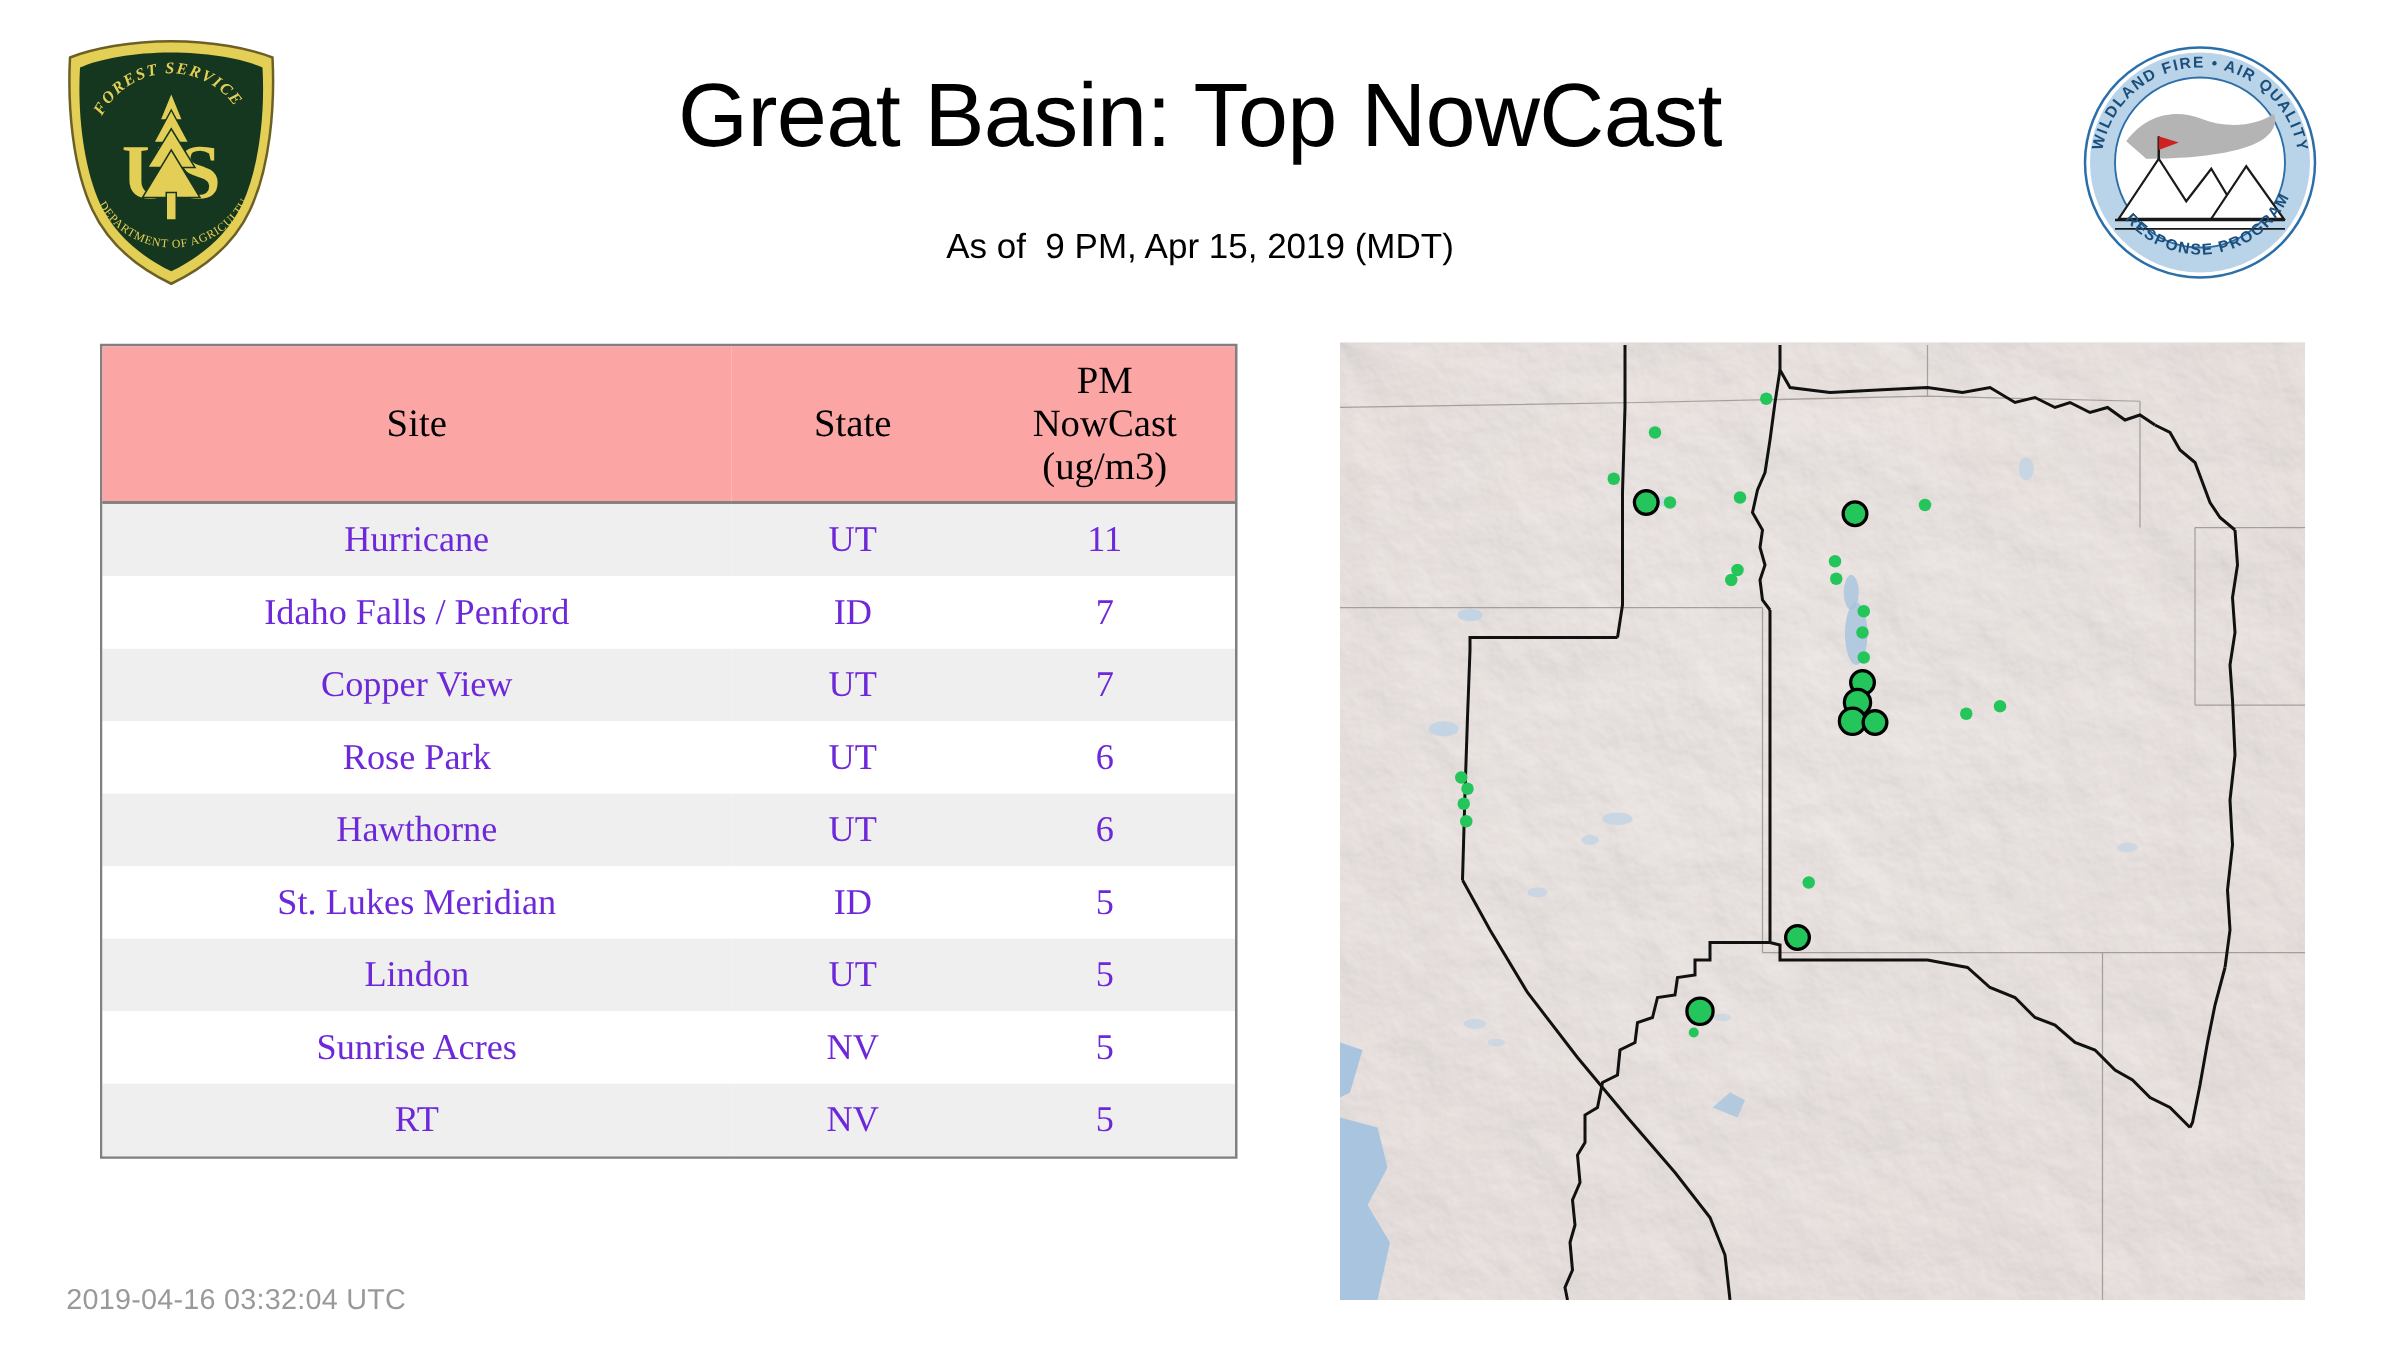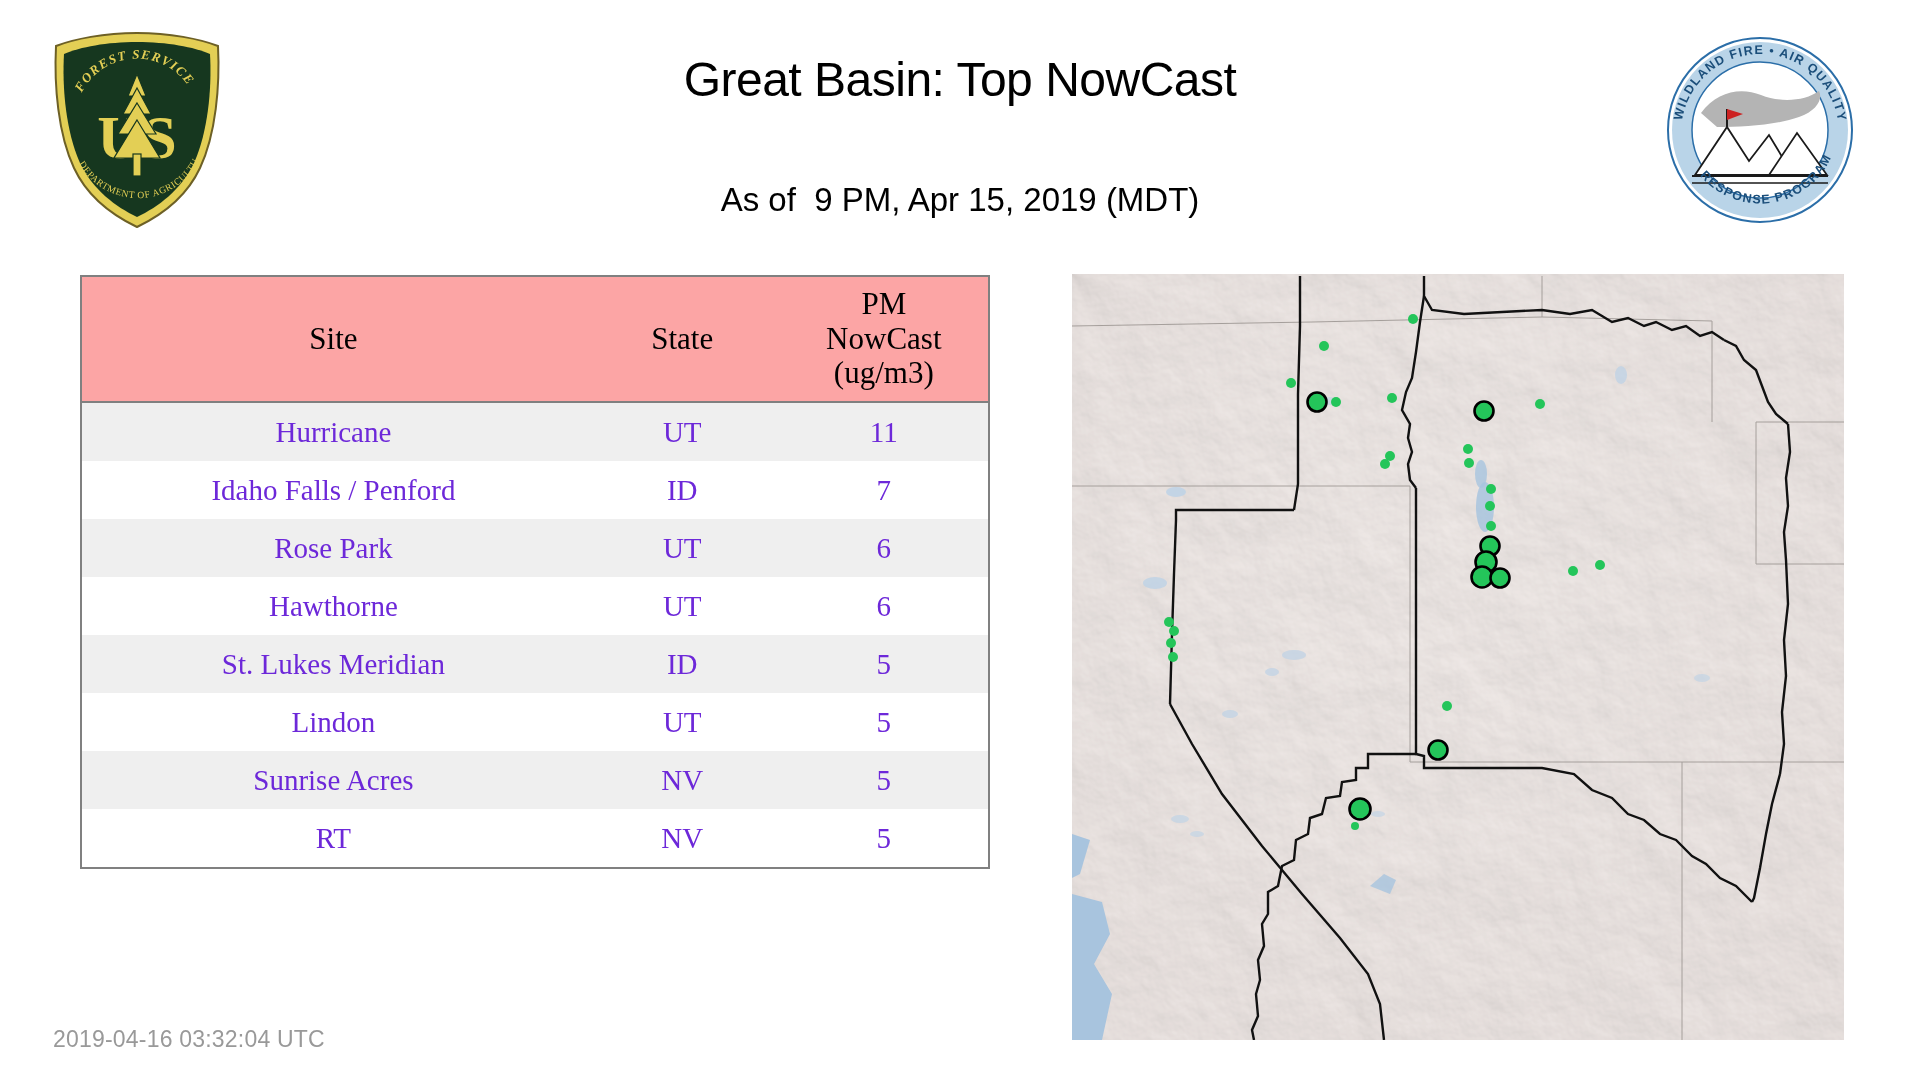--- a/index.html
+++ b/index.html
@@ -16,34 +16,34 @@
   }
 
   
   #page-title {
     position: absolute;
     left: 0;
     top: 52px;
     width: 1920px;
     text-align: center;
     font-family: "Liberation Sans", sans-serif;
-    font-size: 48px;
+    font-size: 72px;
     font-weight: 400;
     color: #000000;
     letter-spacing: -0.5px;
     white-space: pre;
   }
   #page-subtitle {
     position: absolute;
     left: 0;
     top: 181px;
     width: 1920px;
     text-align: center;
     font-family: "Liberation Sans", sans-serif;
-    font-size: 33px;
+    font-size: 28px;
     font-weight: 400;
     color: #000000;
     white-space: pre;
   }
 
   
   #usfs-logo {
     position: absolute;
     left: 50px;
     top: 30px;
@@ -225,20 +225,25 @@
     </thead>
     <tbody id="table-body">
         <tr>
           <td>Hurricane</td>
           <td>UT</td>
           <td>11</td>
         </tr>
         <tr>
           <td>Idaho Falls / Penford</td>
           <td>ID</td>
+          <td>7</td>
+        </tr>
+        <tr>
+          <td>Copper View</td>
+          <td>UT</td>
           <td>7</td>
         </tr>
         <tr>
           <td>Rose Park</td>
           <td>UT</td>
           <td>6</td>
         </tr>
         <tr>
           <td>Hawthorne</td>
           <td>UT</td>

